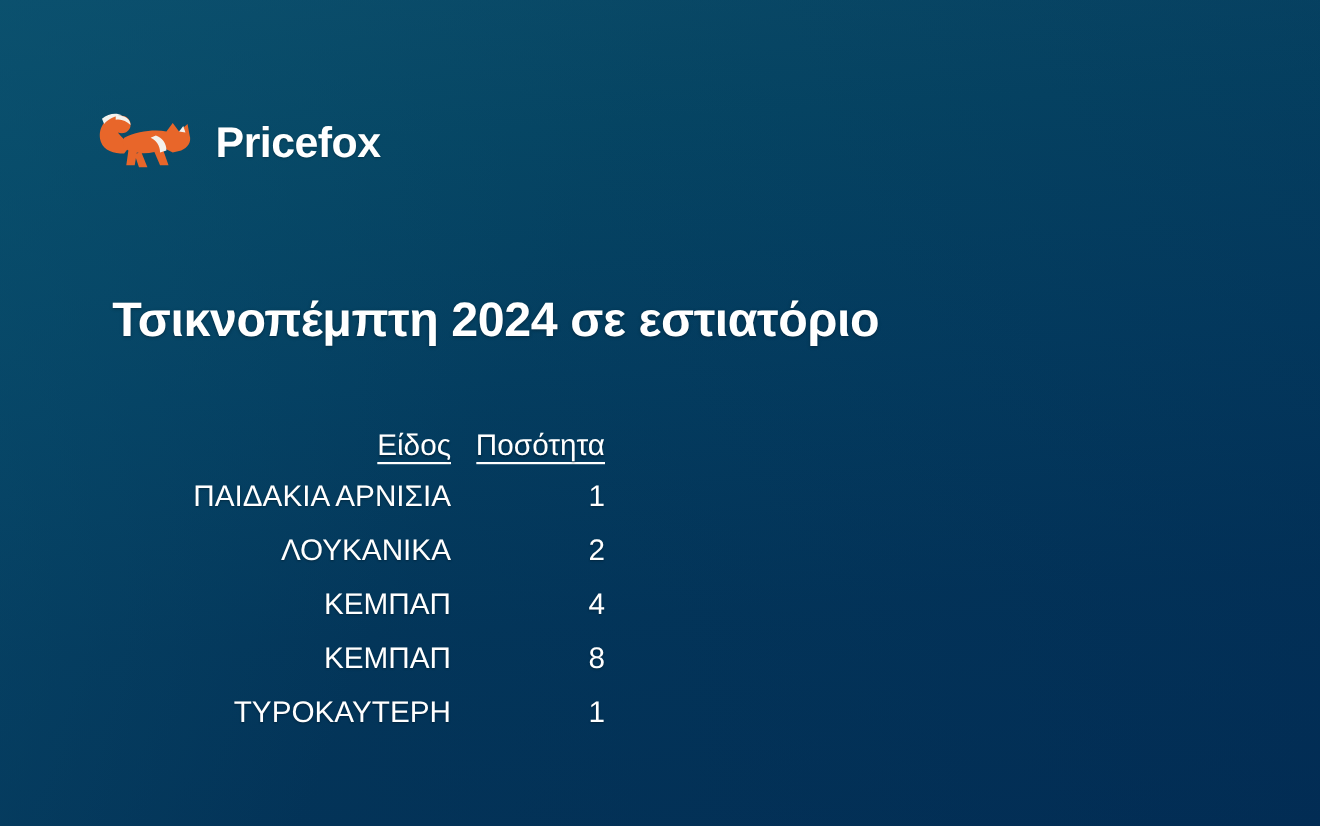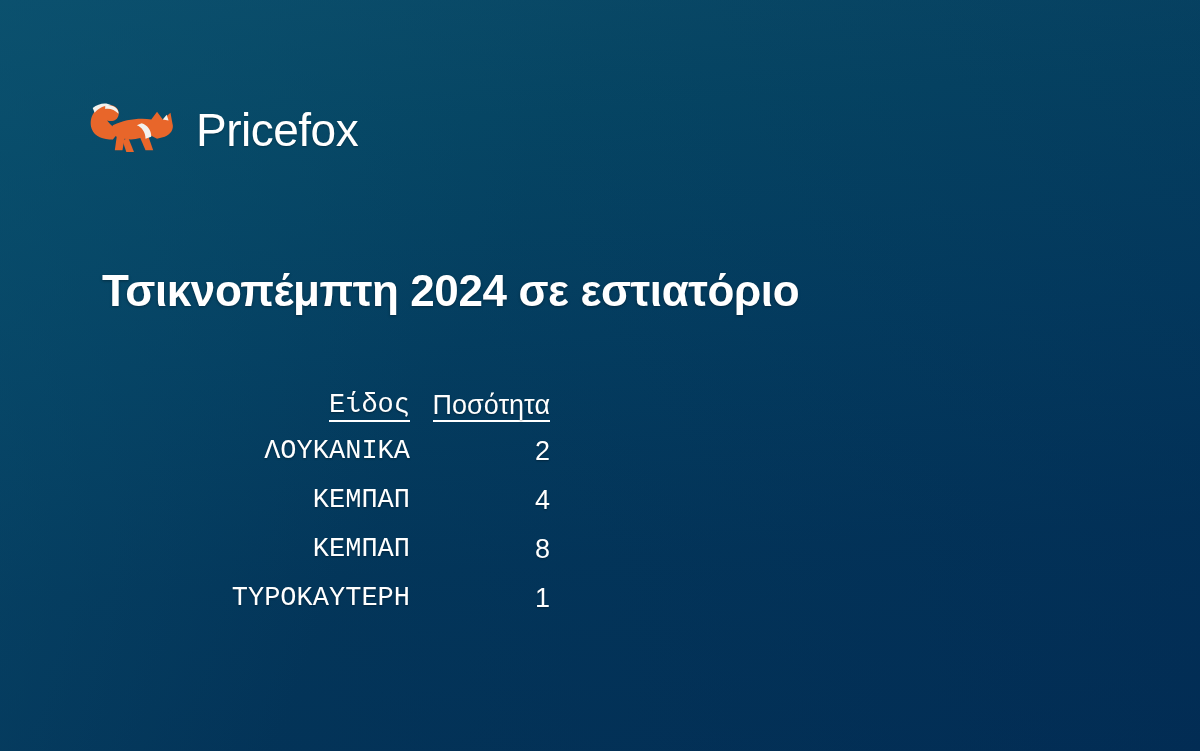--- a/index.html
+++ b/index.html
@@ -34,22 +34,22 @@
   .brand {
     position: absolute;
     left: 86px;
     top: 96px;
     display: flex;
     align-items: center;
     gap: 14px;
   }
   .brand-logo { width: 96px; height: 68px; display: block; }
   .brand-name {
-    font-size: 46px;
-    font-weight: normal;
+    font-size: 39px;
+    font-weight: bold;
     letter-spacing: -0.5px;
     color: #ffffff;
     line-height: 1;
     text-shadow: 0 1px 2px rgba(0,0,0,0.28);
   }
 
   
   .heading {
     position: absolute;
     left: 102px;
@@ -77,21 +77,21 @@
   }
   table.items th, table.items td { padding: 0; font-weight: normal; }
   table.items th.h-item, table.items th.h-qty {
     padding-bottom: 5px;
   }
   table.items th.h-item span, table.items th.h-qty span {
     display: inline-block;
     border-bottom: 2px solid #ffffff;
     padding-bottom: 1px;
   }
-  .col-item { width: 300px; text-align: right; padding-right: 0; font-family: Liberation Mono, monospace; }
+  .col-item { width: 300px; text-align: right; padding-right: 0; }
   .col-qty  { width: 140px; text-align: right; }
   .col-pad  { width: 80px; }
   table.items td.col-item { padding-top: 11px; padding-bottom: 11px; white-space: nowrap; }
   table.items td.col-qty  { padding-top: 11px; padding-bottom: 11px; }
 </style>
 </head>
 <body>
 
 <div id="slide">
 
@@ -123,20 +123,25 @@
     <table class="items">
       <thead>
         <tr>
           <th class="col-item h-item"><span>Είδος</span></th>
           <th class="col-qty h-qty"><span>Ποσότητα</span></th>
           <th class="col-pad"></th>
         </tr>
       </thead>
       <tbody id="items-body">
           <tr>
+            <td class="col-item">ΠΑΙΔΑΚΙΑ ΑΡΝΙΣΙΑ</td>
+            <td class="col-qty">1</td>
+            <td class="col-pad"></td>
+          </tr>
+          <tr>
             <td class="col-item">ΛΟΥΚΑΝΙΚΑ</td>
             <td class="col-qty">2</td>
             <td class="col-pad"></td>
           </tr>
           <tr>
             <td class="col-item">ΚΕΜΠΑΠ</td>
             <td class="col-qty">4</td>
             <td class="col-pad"></td>
           </tr>
           <tr>

